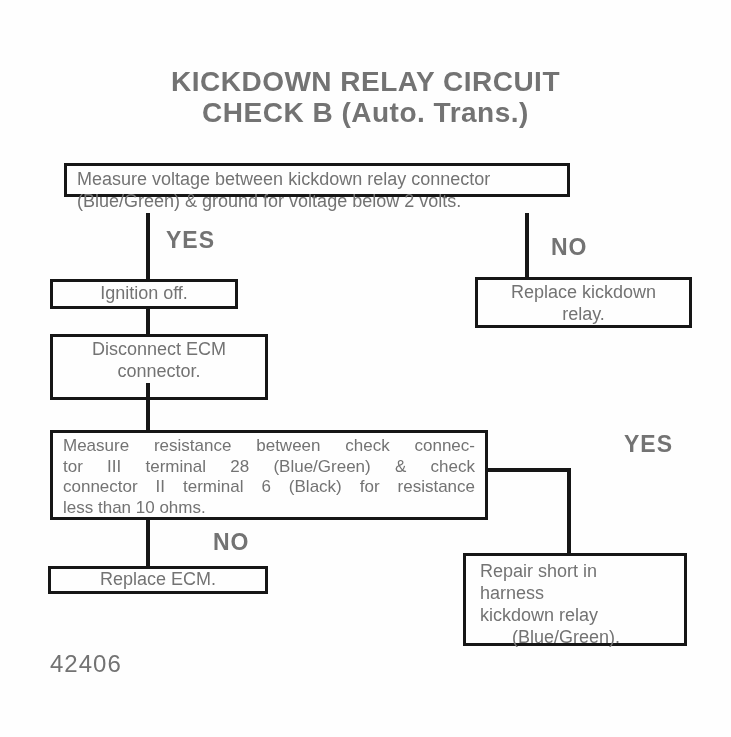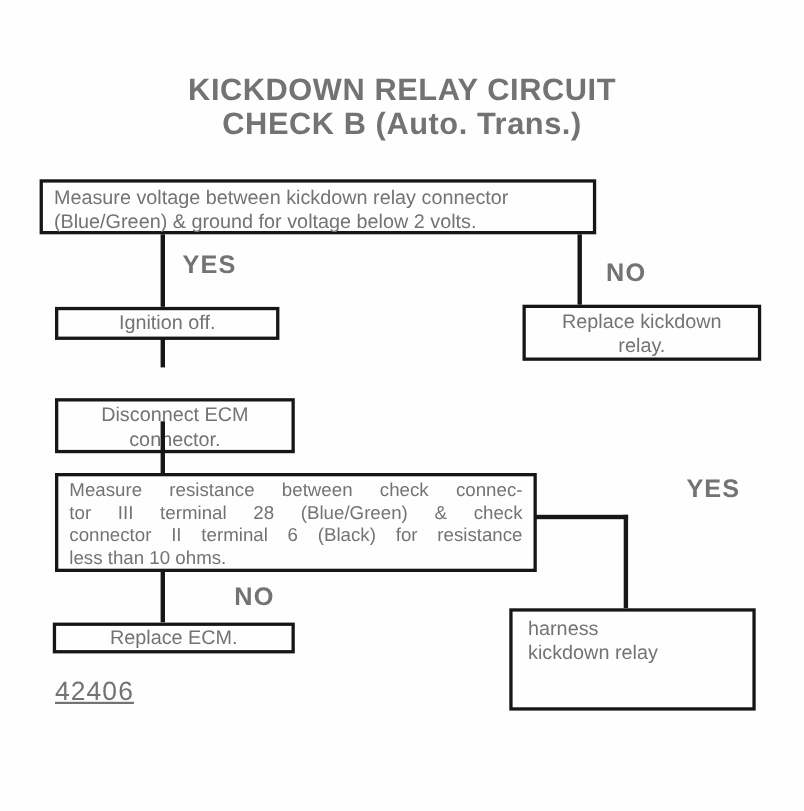--- a/index.html
+++ b/index.html
@@ -68,47 +68,47 @@
 </head>
 <body>
 
 <div class="canvas">
 
   <div class="title">
     <div>KICKDOWN RELAY CIRCUIT</div>
     <div>CHECK B (Auto. Trans.)</div>
   </div>
 
-  <div class="box" style="left:36px; top:163px; width:506px; height:50px;">
+  <div class="box" style="left:64px; top:163px; width:506px; height:34px;">
     <div class="pad">
       <div>Measure voltage between kickdown relay connector</div>
       <div>(Blue/Green) &amp; ground for voltage below 2 volts.</div>
     </div>
   </div>
 
   <div class="vline" style="left:146px; top:213px; width:4px; height:66px;"></div>
   <div class="lbl" style="left:166px; top:227px;">YES</div>
 
   <div class="vline" style="left:525px; top:213px; width:4px; height:65px;"></div>
   <div class="lbl" style="left:551px; top:234px;">NO</div>
 
-  <div class="box ctr" style="left:50px; top:279px; width:204px; height:30px; line-height:23px;">
+  <div class="box ctr" style="left:50px; top:279px; width:188px; height:30px; line-height:23px;">
     <div>Ignition off.</div>
   </div>
 
   <div class="box ctr" style="left:475px; top:277px; width:217px; height:51px;">
     <div class="pad" style="padding-top:1px;">
       <div>Replace kickdown</div>
       <div>relay.</div>
     </div>
   </div>
 
   <div class="vline" style="left:146px; top:308px; width:4px; height:26px;"></div>
 
-  <div class="box ctr" style="left:50px; top:334px; width:218px; height:50px;margin-top:28px;">
+  <div class="box ctr" style="left:50px; top:334px; width:218px; height:66px;">
     <div class="pad" style="padding-top:1px;">
       <div>Disconnect ECM</div>
       <div>connector.</div>
     </div>
   </div>
 
   <div class="vline" style="left:146px; top:383px; width:4px; height:47px;"></div>
 
   <div class="box big" style="left:50px; top:430px; width:438px; height:90px;">
     <div class="pad">
@@ -125,20 +125,22 @@
 
   <div class="vline" style="left:146px; top:519px; width:4px; height:47px;"></div>
   <div class="lbl" style="left:213px; top:529px;">NO</div>
 
   <div class="box ctr" style="left:48px; top:566px; width:220px; height:28px; line-height:21px;">
     <div>Replace ECM.</div>
   </div>
 
   <div class="box" style="left:463px; top:553px; width:224px; height:93px;">
     <div class="pad" style="padding-left:14px; padding-top:4px;">
+      <div>Repair short in</div>
       <div>harness</div>
       <div>kickdown relay</div>
+      <div class="indent">(Blue/Green).</div>
     </div>
   </div>
 
-  <div class="fignum" style="left:50px; top:615px;text-decoration:underline;">42406</div>
+  <div class="fignum" style="left:50px; top:650px;">42406</div>
 
 </div>
 
 </body></html>

